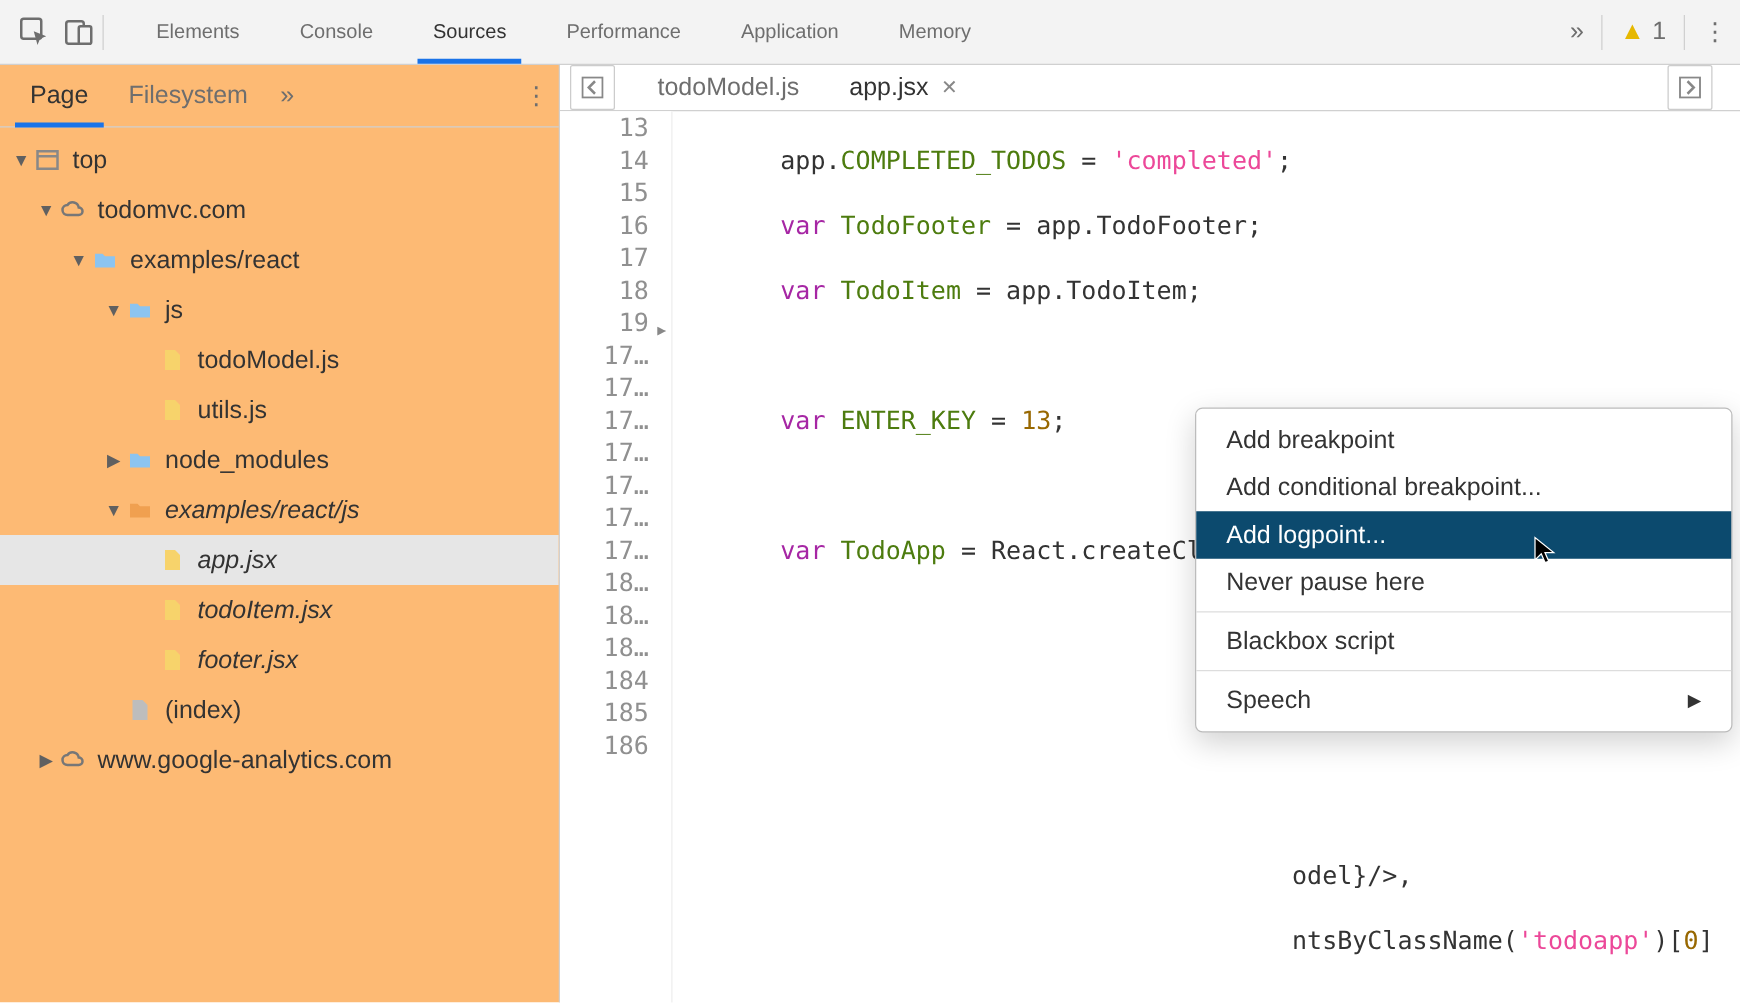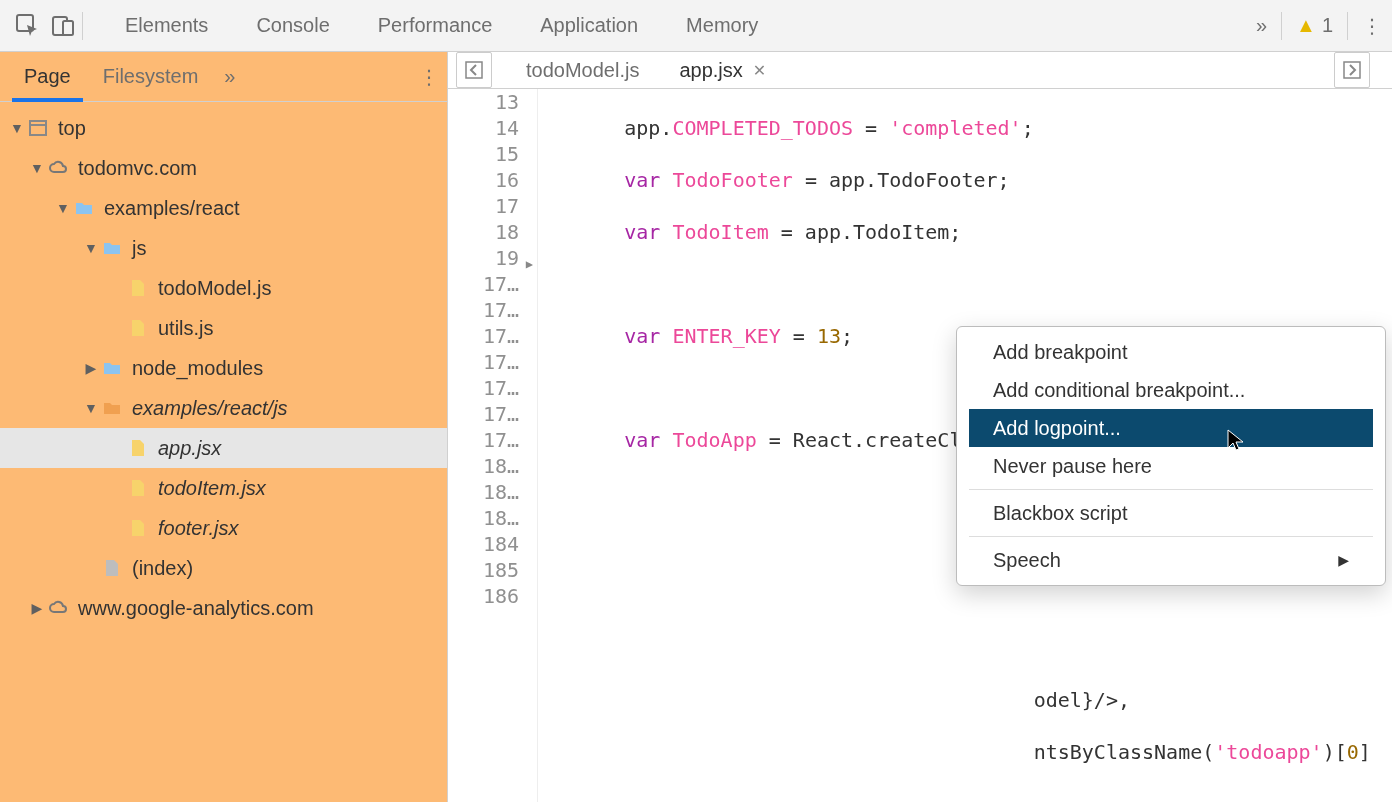--- a/index.html
+++ b/index.html
@@ -1,21 +1,21 @@
 <!DOCTYPE html>
 <html><head>
 <meta charset="utf-8">
 <style>
 * { margin: 0; padding: 0; box-sizing: border-box; }
 body { font-family: -apple-system, "Helvetica Neue", Arial, sans-serif; font-size: 13px; color: #333; background: #fff; width: 1392px; height: 802px; overflow: hidden; }
 
 .toolbar { height: 52px; border-bottom: 1px solid #d0d0d0; display: flex; align-items: center; padding: 0 10px; background: #f3f3f3; }
 .toolbar-icon-btn { width: 36px; height: 36px; display: flex; align-items: center; justify-content: center; color: #6e6e6e; }
 .tabs { display: flex; align-items: stretch; height: 100%; margin-left: 18px; gap: 0; }
-.tab { padding: 0 24px; display: flex; align-items: center; font-size: 20px; color: #6e6e6e; cursor: pointer; position: relative; }
+.tab { padding: 0 24px; display: flex; align-items: center; font-size: 16px; color: #6e6e6e; cursor: pointer; position: relative; }
 .tab.active { color: #333; }
 .tab.active::after { content: ""; position: absolute; bottom: 0; left: 12px; right: 12px; height: 4px; background: #1a73e8; }
 .toolbar-right { margin-left: auto; display: flex; align-items: center; gap: 14px; color: #6e6e6e; font-size: 20px; }
 .warn-badge { display: flex; align-items: center; gap: 6px; color: #6e6e6e; font-size: 20px; }
 .warn-tri { color: #e6b800; font-size: 20px; }
 .vsep { width: 1px; height: 28px; background: #d0d0d0; }
 
 .main { display: flex; height: calc(100% - 52px); }
 
 .sidebar { width: 448px; border-right: 1px solid #d0d0d0; background: #fdba74; display: flex; flex-direction: column; }
@@ -51,26 +51,26 @@
 .etab-close { color: #888; font-size: 16px; }
 .etab-right { margin-left: auto; }
 
 .code-area { flex: 1; display: flex; font-family: Menlo, Consolas, monospace; font-size: 20px; line-height: 26px; position: relative; }
 .gutter { width: 90px; border-right: 1px solid #eee; text-align: right; color: #909090; padding-right: 18px; padding-top: 0; background: #fff; position: relative; }
 .gut-line { height: 26px; position: relative; }
 .fold-marker { position: absolute; right: -14px; top: 6px; color: #888; font-size: 12px; }
 .code { flex: 1; padding-left: 14px; white-space: pre; overflow: hidden; }
 .cline { height: 26px; }
 .kw { color: #a626a4; }
-.def { color: #ec4899; }
+.def { color: #4d7c0f; }
 .num { color: #986801; }
 .str { color: #ec4899; }
 .id { color: #333; text-align: right; }
 
-.ctx-menu { position: absolute; left: 508px; top: 274px; width: 430px; background: #fff; border: 1px solid #bcbcbc; border-radius: 6px; box-shadow: 0 8px 24px rgba(0,0,0,0.18); font-size: 20px; padding: 6px 12px; z-index: 50; }
+.ctx-menu { position: absolute; left: 508px; top: 274px; width: 430px; background: #fff; border: 1px solid #bcbcbc; border-radius: 6px; box-shadow: 0 8px 24px rgba(0,0,0,0.18); font-size: 20px; padding: 6px 0; z-index: 50; }
 .ctx-item { height: 38px; display: flex; align-items: center; padding: 0 24px; cursor: pointer; justify-content: space-between; }
 .ctx-item.hl { background: #0c4a6e; color: #fff; }
 .ctx-sep { height: 1px; background: #ddd; margin: 4px 0; }
 .ctx-arrow { color: #333; font-size: 14px; }
 
 .cursor { position: absolute; left: 778px; top: 376px; z-index: 60; font-size: 22px; color: #000; }
 
 svg { display: block; }
 </style>
 </head>
@@ -86,20 +86,21 @@
   <div class="toolbar-icon-btn">
     <svg width="26" height="26" viewBox="0 0 26 26">
         <rect x="2" y="4" width="14" height="18" rx="2" fill="none" stroke="#6e6e6e" stroke-width="2"></rect>
         <rect x="12" y="8" width="10" height="14" rx="1.5" fill="#f3f3f3" stroke="#6e6e6e" stroke-width="2"></rect>
       </svg>
   </div>
   <div class="vsep"></div>
   <div class="tabs">
     <div class="tab">Elements</div>
     <div class="tab">Console</div>
+    <div class="tab active">Sources</div>
     <div class="tab">Performance</div>
     <div class="tab">Application</div>
     <div class="tab">Memory</div>
   </div>
   <div class="toolbar-right">
     <span>»</span>
     <div class="vsep"></div>
     <div class="warn-badge">
       <span class="warn-tri">▲</span>
       <span>1</span>

